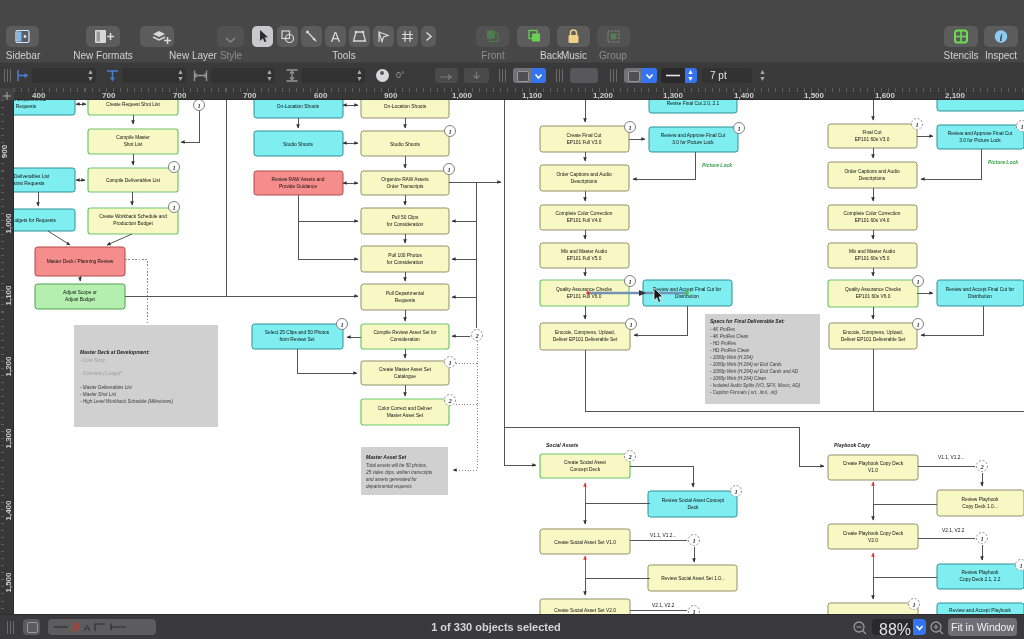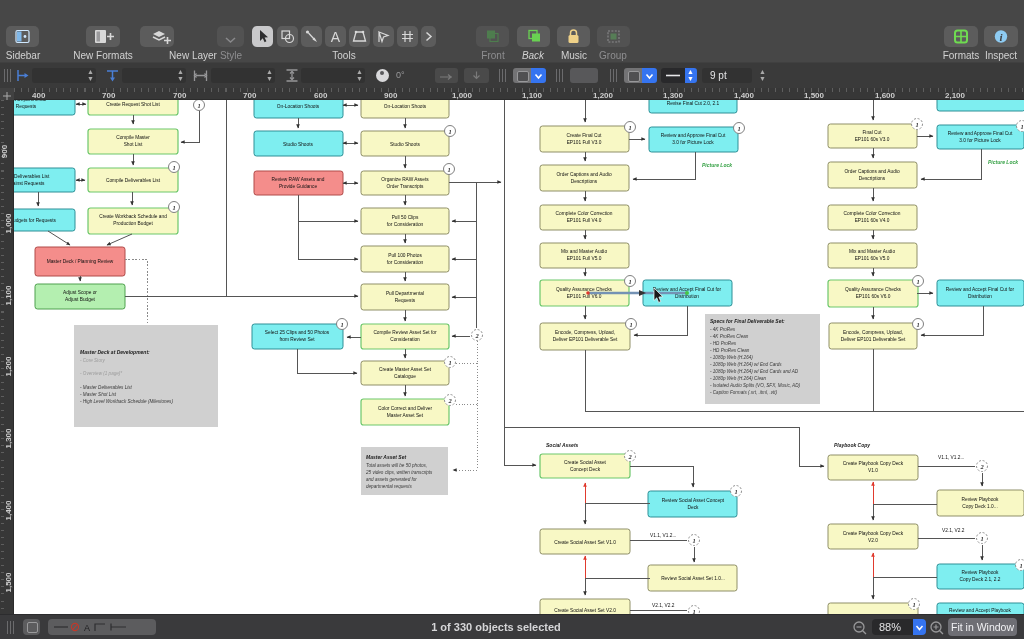--- a/index.html
+++ b/index.html
@@ -128,21 +128,21 @@
           <rect x="14" y="7.5" width="8" height="8" fill="none" stroke="#4e7d4e" stroke-width="1.2"></rect>
         </svg>
     </div>
     <div class="tlabel dim" style="left:470px;width:46px;">Front</div>
     <div class="tbtn" style="left:517px;width:33px;">
       <svg width="33" height="21">
           <rect x="12" y="4.5" width="8" height="8" fill="none" stroke="#69d152" stroke-width="1.3"></rect>
           <rect x="15" y="7.5" width="8" height="8" fill="#69d152"></rect>
         </svg>
     </div>
-    <div class="tlabel" style="left:510px;width:46px;font-style:italic;">Back</div>
+    <div class="tlabel" style="left:528px;width:46px;">Back</div>
     <div class="tbtn" style="left:557px;width:33px;">
       <svg width="33" height="21">
           <rect x="11.5" y="9" width="10" height="8" rx="1.5" fill="#efd188"></rect>
           <path d="M13.5 9 V7 a3 3 0 0 1 6 0 V9" fill="none" stroke="#efd188" stroke-width="1.5"></path>
         </svg>
     </div>
     <div class="tlabel" style="left:551px;width:46px;">Music</div>
     <div class="tbtn" style="left:597px;width:33px;background:#525252;">
       <svg width="33" height="21">
           <rect x="11" y="5" width="11" height="11" fill="none" stroke="#8b8b8d" stroke-width="1.1" stroke-dasharray="2 1.4"></rect>
@@ -150,21 +150,21 @@
         </svg>
     </div>
     <div class="tlabel dim" style="left:590px;width:46px;">Group</div>
 
     <div class="tbtn" style="left:944px;width:34px;">
       <svg width="34" height="21">
           <rect x="11" y="4.5" width="12" height="12" rx="2.5" fill="none" stroke="#6fdb51" stroke-width="2"></rect>
           <path d="M17 5 V16.5 M11.5 10.5 H22.5" stroke="#6fdb51" stroke-width="1.6"></path>
         </svg>
     </div>
-    <div class="tlabel" style="left:938px;width:46px;">Formats</div>
+    <div class="tlabel" style="left:938px;width:46px;">Stencils</div>
     <div class="tbtn" style="left:984px;width:34px;">
       <svg width="34" height="21">
           <circle cx="17" cy="10.5" r="6.2" fill="#8ecbf2"></circle>
           <text x="17" y="14.5" text-anchor="middle" font-family="Liberation Serif" font-style="italic" font-weight="bold" font-size="11" fill="#3e3e40">i</text>
         </svg>
     </div>
     <div class="tlabel" style="left:977px;width:48px;">Inspect</div>
   </div>
 
   <div id="formatbar" class="abs">
@@ -220,21 +220,21 @@
     <svg class="abs" style="left:642px;top:5px;" width="15" height="15">
         <path d="M4.5 6.5 l3 3.5 3 -3.5" fill="none" stroke="#fff" stroke-width="1.6"></path>
       </svg>
     <div class="abs" style="left:661px;top:5px;width:24px;height:15px;border-radius:3px 0 0 3px;background:#29292b;"></div>
     <svg class="abs" style="left:661px;top:5px;" width="24" height="15">
         <path d="M5 7.5 H19" stroke="#e8e8ea" stroke-width="1.6"></path>
       </svg>
     <div class="abs" style="left:685px;top:5px;width:12px;height:15px;border-radius:0 3px 3px 0;background:#3574f0;"></div>
     <div class="fstep" style="left:686px;top:5px;color:#fff;">▲<br>▼</div>
     <div class="ffield" style="left:702px;width:50px;">
-        <span style="position:absolute;left:8px;top:2px;font-size:10px;color:#e4e4e6;">9 pt</span>
+        <span style="position:absolute;left:8px;top:2px;font-size:10px;color:#e4e4e6;">7 pt</span>
       </div>
     <div class="fstep" style="left:758px;top:5px;">▲<br>▼</div>
   </div>
 
   <div id="hruler" class="abs">
     <div class="abs" style="left:0;top:11px;width:1024px;height:1px;background:#2b2b2b;"></div>
     <div class="abs" style="left:14px;top:0px;width:1010px;height:4px;background:repeating-linear-gradient(90deg,#5e5e5e 0 1px,transparent 1px 7.05px);"></div>
     <div class="rlab" style="left:32px;top:3px;">400</div>
     <div class="rlab" style="left:102px;top:3px;">700</div>
     <div class="rlab" style="left:173px;top:3px;">700</div>
@@ -636,21 +636,21 @@
       <path d="M47 12 V5 H57" fill="none" stroke="#2e2e30" stroke-width="1.2"></path>
       <path d="M63 8 H78 M63 4.5 V11.5" stroke="#2e2e30" stroke-width="1.2"></path>
     </svg>
     <div class="abs" style="left:-16px;top:6px;width:1024px;text-align:center;font-size:11px;font-weight:bold;color:#d6d6d8;">1 of 330 objects selected</div>
     <svg class="abs" style="left:852px;top:5px;" width="16" height="15">
         <circle cx="7" cy="7" r="5" fill="none" stroke="#98989a" stroke-width="1.3"></circle>
         <path d="M10.7 10.7 L14 14" stroke="#98989a" stroke-width="1.3"></path>
         <path d="M4.5 7 H9.5" stroke="#98989a" stroke-width="1.2"></path>
       </svg>
     <div class="abs" style="left:872px;top:4px;width:41px;height:16px;border-radius:4px 0 0 4px;background:#29292b;"></div>
-    <div class="abs" style="left:879px;top:6px;font-size:11px;color:#e2e2e4;">88%</div>
+    <div class="abs" style="left:879px;top:6px;font-size:16px;color:#e2e2e4;">88%</div>
     <div class="abs" style="left:913px;top:4px;width:13px;height:16px;border-radius:0 4px 4px 0;background:#3574f0;"></div>
     <svg class="abs" style="left:913px;top:4px;" width="13" height="16">
         <path d="M3.5 7 l3 3.5 3 -3.5" fill="none" stroke="#fff" stroke-width="1.5"></path>
       </svg>
     <svg class="abs" style="left:929px;top:5px;" width="16" height="15">
         <circle cx="7" cy="7" r="5" fill="none" stroke="#98989a" stroke-width="1.3"></circle>
         <path d="M10.7 10.7 L14 14" stroke="#98989a" stroke-width="1.3"></path>
         <path d="M4.5 7 H9.5 M7 4.5 V9.5" stroke="#98989a" stroke-width="1.2"></path>
       </svg>
     <div class="abs" style="left:948px;top:3px;width:69px;height:18px;border-radius:4px;background:#6e6e74;text-align:center;font-size:10.5px;color:#f2f2f4;line-height:18px;">Fit in Window</div>

